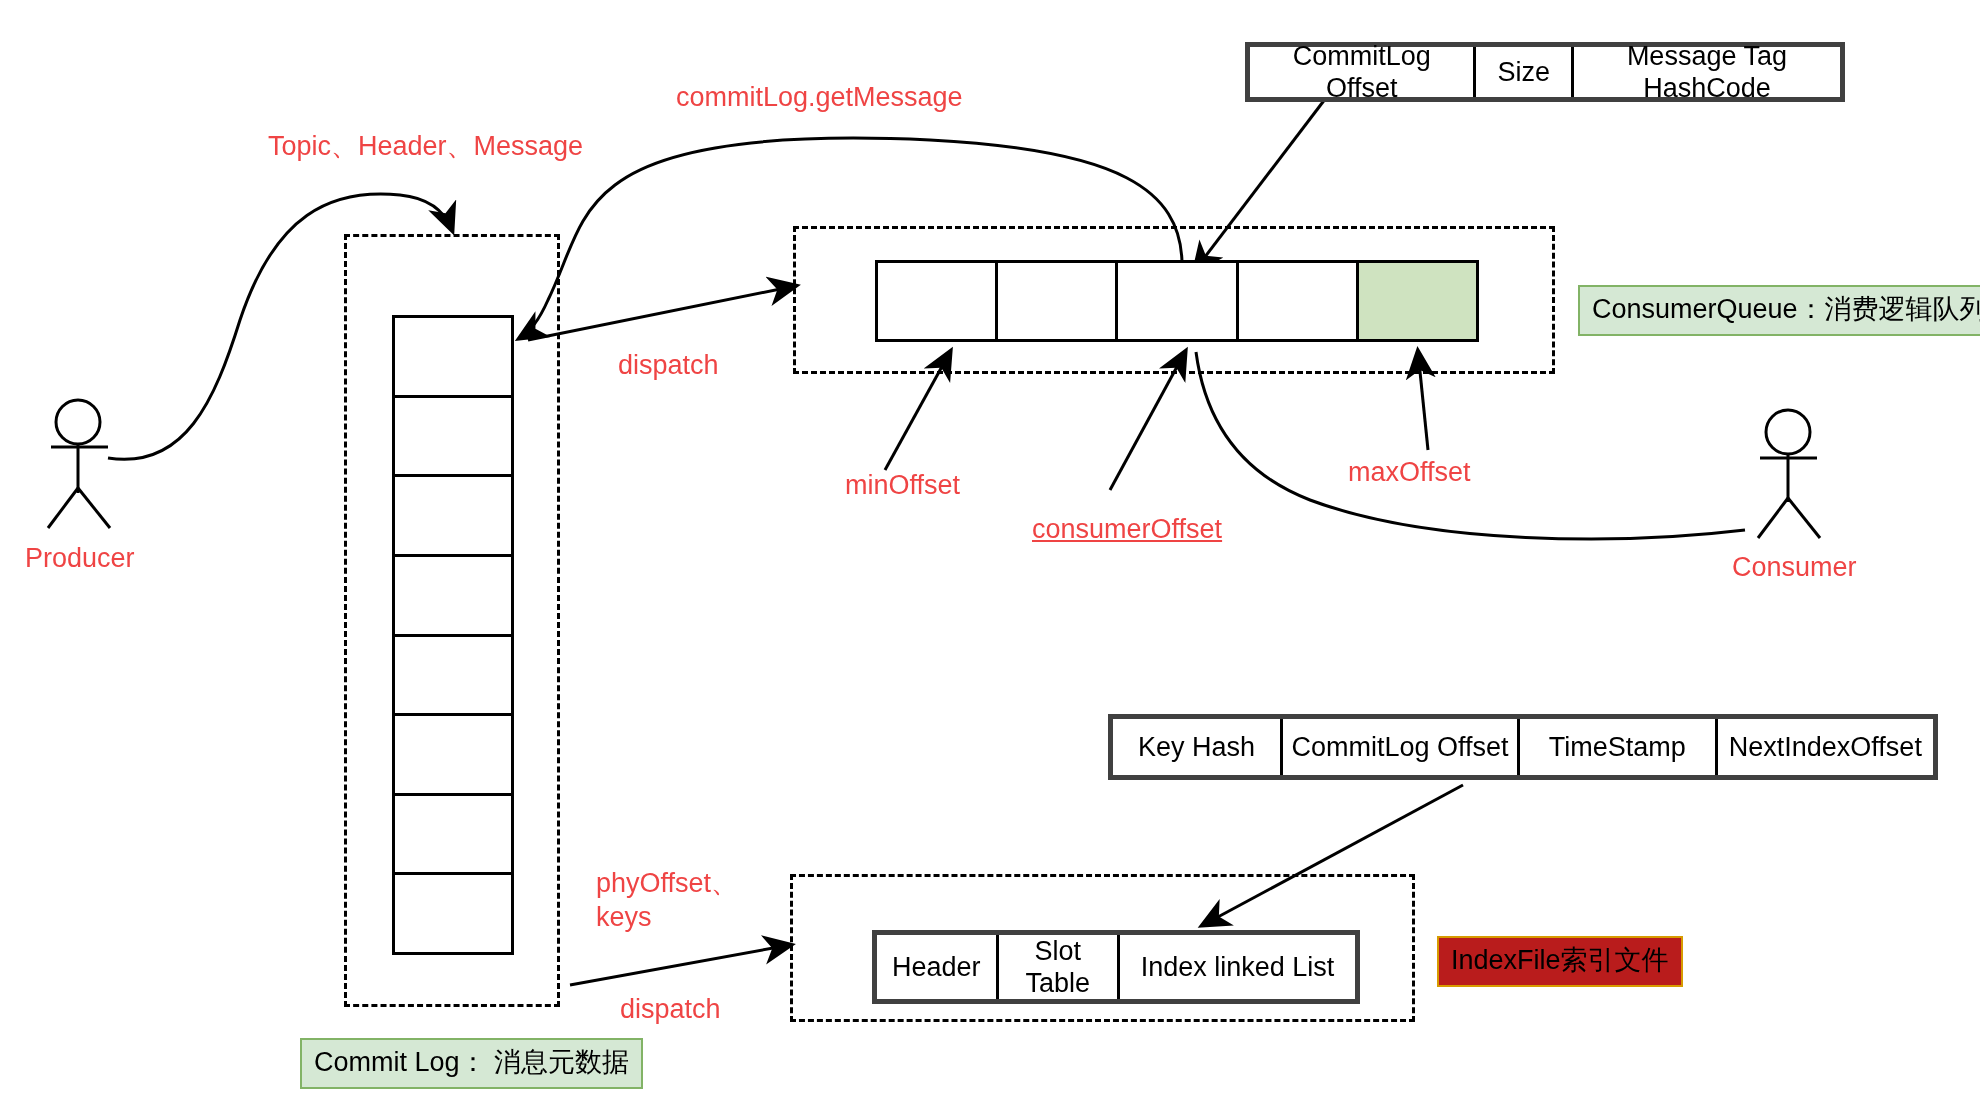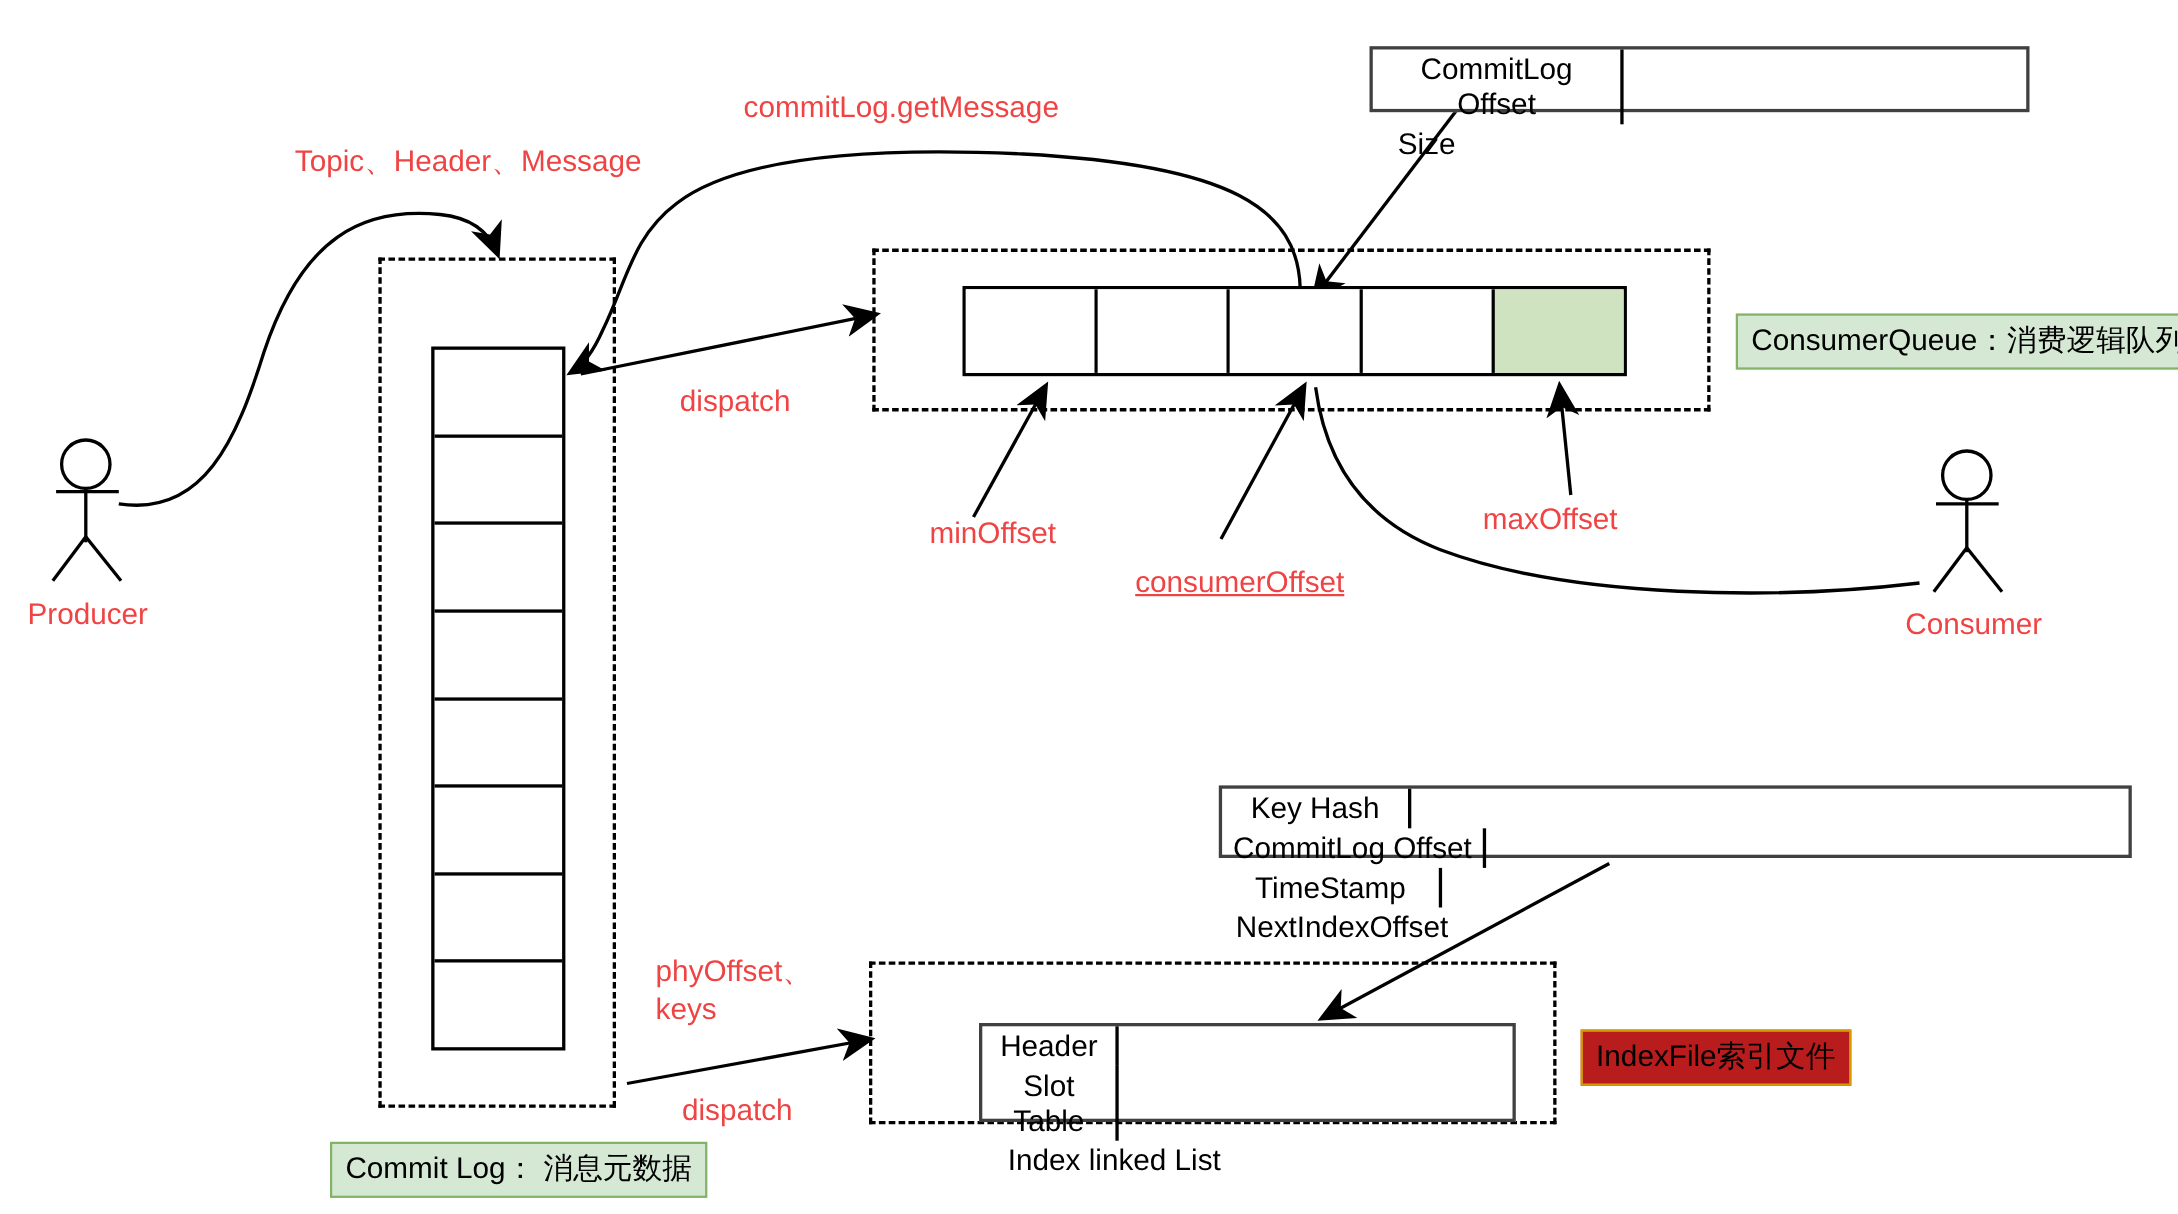--- a/index.html
+++ b/index.html
@@ -22,22 +22,22 @@
   .cl-cell { flex:1 1 0; border-bottom:3px solid #000; box-sizing:border-box; }
   .cl-cell:last-child { border-bottom:none; }
 
   .cq-row { position:absolute; left:875px; top:260px; width:604px; height:82px;
             border:3px solid #000; box-sizing:border-box; background:#fff;
             display:flex; flex-direction:row; }
   .cq-cell { flex:1 1 0; border-right:3px solid #000; box-sizing:border-box; background:#fff; }
   .cq-cell:last-child { border-right:none; }
   .cq-cell.green { background:#cfe3c0; }
 
-  .tbl { position:absolute; border:3px solid #404040; box-sizing:border-box;
-         display:flex; flex-direction:column; background:#fff; }
+  .tbl { position:absolute; border:5px solid #404040; box-sizing:border-box;
+         display:flex; flex-direction:row; background:#fff; }
   .tbl .cell { border-right:3px solid #000; box-sizing:border-box;
                display:flex; align-items:center; justify-content:center;
                font-size:27px; line-height:32px; text-align:center; padding:2px 6px; }
   .tbl .cell:last-child { border-right:none; }
 
   .tag { position:absolute; box-sizing:border-box; font-size:27px; line-height:1;
          padding:9px 12px 11px 12px; white-space:nowrap; }
   .tag.green { background:#d5e8d4; border:2px solid #82b366; }
   .tag.orange { background:#b91c1c; border:2px solid #d79b00; }
 </style>
@@ -133,32 +133,36 @@
     <div class="cq-cell"></div>
     <div class="cq-cell"></div>
     <div class="cq-cell green"></div>
   </div>
 
   <div class="tag green" style="left:1578px; top:285px;">ConsumerQueue：消费逻辑队列</div>
 
   <div class="tbl" style="left:1245px; top:42px; width:600px; height:60px;">
     <div class="cell" style="width:228px;">CommitLog Offset</div>
     <div class="cell" style="width:98px;">Size</div>
+    <div class="cell" style="width:268px;">
+        <span style="white-space:pre-line; display:block;">Message Tag
+HashCode</span>
+      </div>
   </div>
 
   <div class="tbl" style="left:1060px; top:714px; width:830px; height:66px;margin-left:48px;">
     <div class="cell" style="width:172px;">Key Hash</div>
     <div class="cell" style="width:240px;">CommitLog Offset</div>
     <div class="cell" style="width:200px;">TimeStamp</div>
     <div class="cell" style="width:218px;">NextIndexOffset</div>
   </div>
 
   <div class="dashbox" style="left:790px; top:874px; width:625px; height:148px;"></div>
 
-  <div class="tbl" style="left:890px; top:930px; width:488px; height:90px;">
+  <div class="tbl" style="left:872px; top:930px; width:488px; height:74px;">
     <div class="cell" style="width:124px;">Header</div>
     <div class="cell" style="width:124px;">Slot Table</div>
     <div class="cell" style="width:240px;">Index linked List</div>
   </div>
 
   <div class="tag orange" style="left:1437px; top:936px;">IndexFile索引文件</div>
 
   <div class="txt" style="left:268px; top:129px;">Topic、Header、Message</div>
 
   <div class="txt" style="left:676px; top:80px;">commitLog.getMessage</div>

